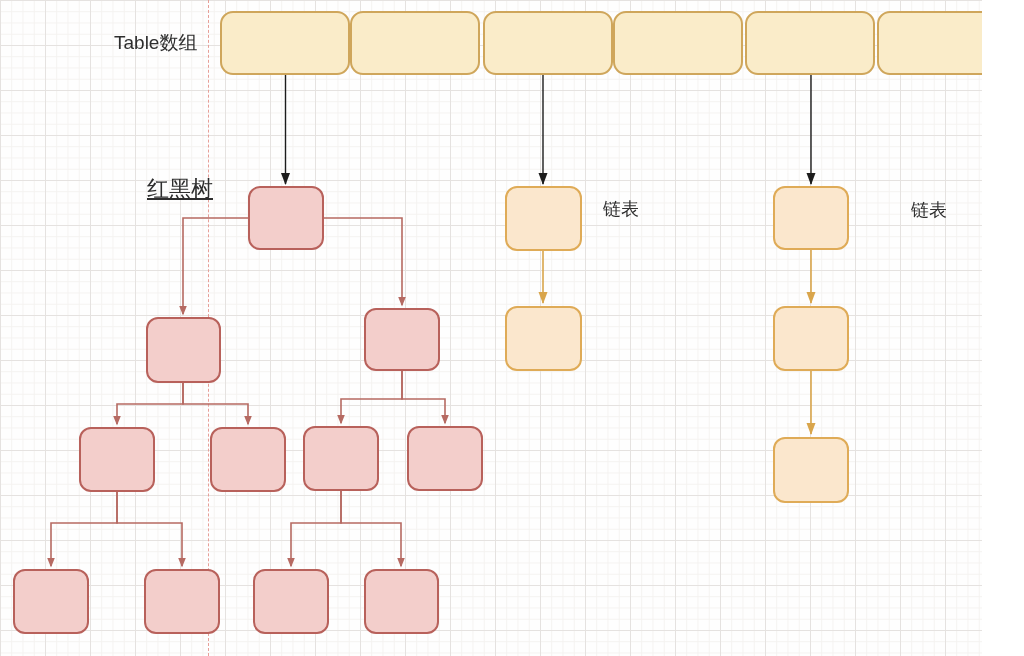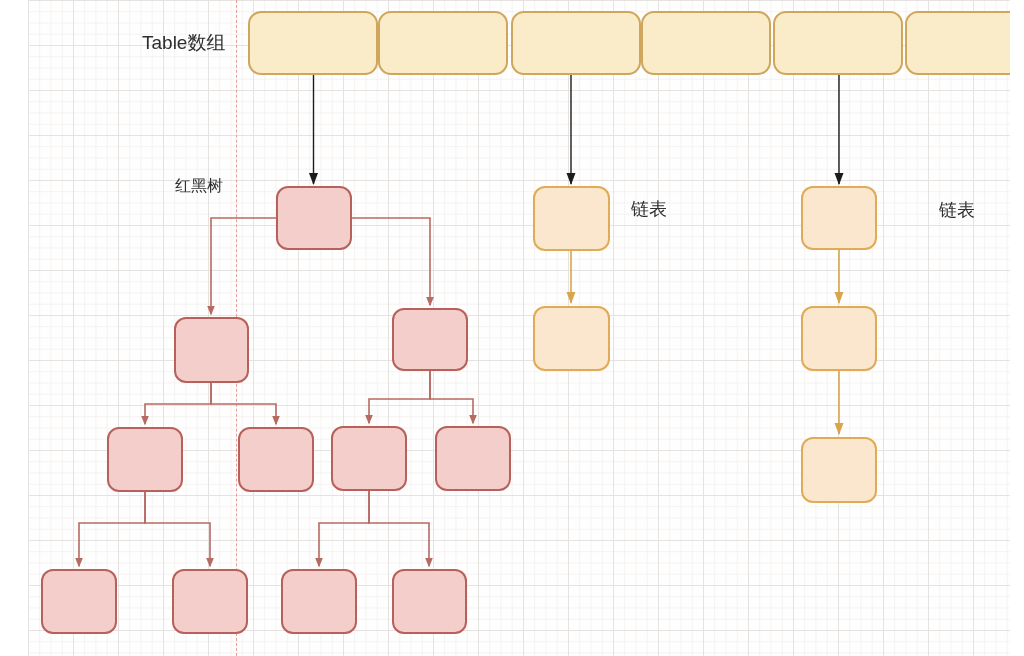--- a/index.html
+++ b/index.html
@@ -1,17 +1,17 @@
 <!DOCTYPE html>
 <html style="--bg: #fefefe; --grid-minor: #f4f2f0; --grid-major: #e5e2e0; --divider: #e79f98; --yellow-fill: #faecc9; --yellow-stroke: #cfa65b; --pink-fill: #f3cecb; --pink-stroke: #b8615b; --orange-fill: #fbe7cd; --orange-stroke: #dfab57; --text: #2e2e2e;"><head>
 <meta charset="utf-8">
 <style>
   html,body{margin:0;padding:0;}
   body{font-family:"Liberation Sans","DejaVu Sans",sans-serif;}
-  .canvas{position:relative;width:982px;height:656px;overflow:hidden;background:var(--bg,#fefefe);margin-left:28px;}
+  .canvas{position:relative;width:982px;height:656px;overflow:hidden;background:var(--bg,#fefefe);}
   .grid-layer{position:absolute;inset:0;
     background-image:
       linear-gradient(to right, var(--grid-major) 1px, transparent 1px),
       linear-gradient(to bottom, var(--grid-major) 1px, transparent 1px),
       linear-gradient(to right, var(--grid-minor) 1px, transparent 1px),
       linear-gradient(to bottom, var(--grid-minor) 1px, transparent 1px);
     background-size:45px 45px,45px 45px,11.25px 11.25px,11.25px 11.25px;}
   .page-divider{position:absolute;top:0;bottom:0;width:0;border-left:1.5px dashed var(--divider);}
   #edge-layer{position:absolute;left:0;top:0;width:1024px;height:656px;}
   #node-layer,#label-layer{position:absolute;left:0;top:0;width:100%;height:100%;pointer-events:none;}
@@ -75,17 +75,17 @@
       <div class="node rb" style="left: 253px; top: 569px; width: 76px; height: 65px;"></div>
       <div class="node rb" style="left: 364px; top: 569px; width: 75px; height: 65px;"></div>
       <div class="node ln" style="left: 505px; top: 186px; width: 77px; height: 65px;"></div>
       <div class="node ln" style="left: 505px; top: 306px; width: 77px; height: 65px;"></div>
       <div class="node ln" style="left: 773px; top: 186px; width: 76px; height: 64px;"></div>
       <div class="node ln" style="left: 773px; top: 306px; width: 76px; height: 65px;"></div>
       <div class="node ln" style="left: 773px; top: 437px; width: 76px; height: 66px;"></div>
     </div>
   <div id="label-layer">
       <div class="label" style="left: 114px; top: 32px; font-size: 19px;">Table数组</div>
-      <div class="label" style="left: 147px; top: 176px; font-size: 16px;">红黑树</div>
+      <div class="label" style="left: 147px; top: 176px; font-size: 22px; text-decoration: underline;">红黑树</div>
       <div class="label" style="left: 603px; top: 199px; font-size: 18px;">链表</div>
       <div class="label" style="left: 911px; top: 200px; font-size: 18px;">链表</div>
     </div>
 </div>
 
 </body></html>

